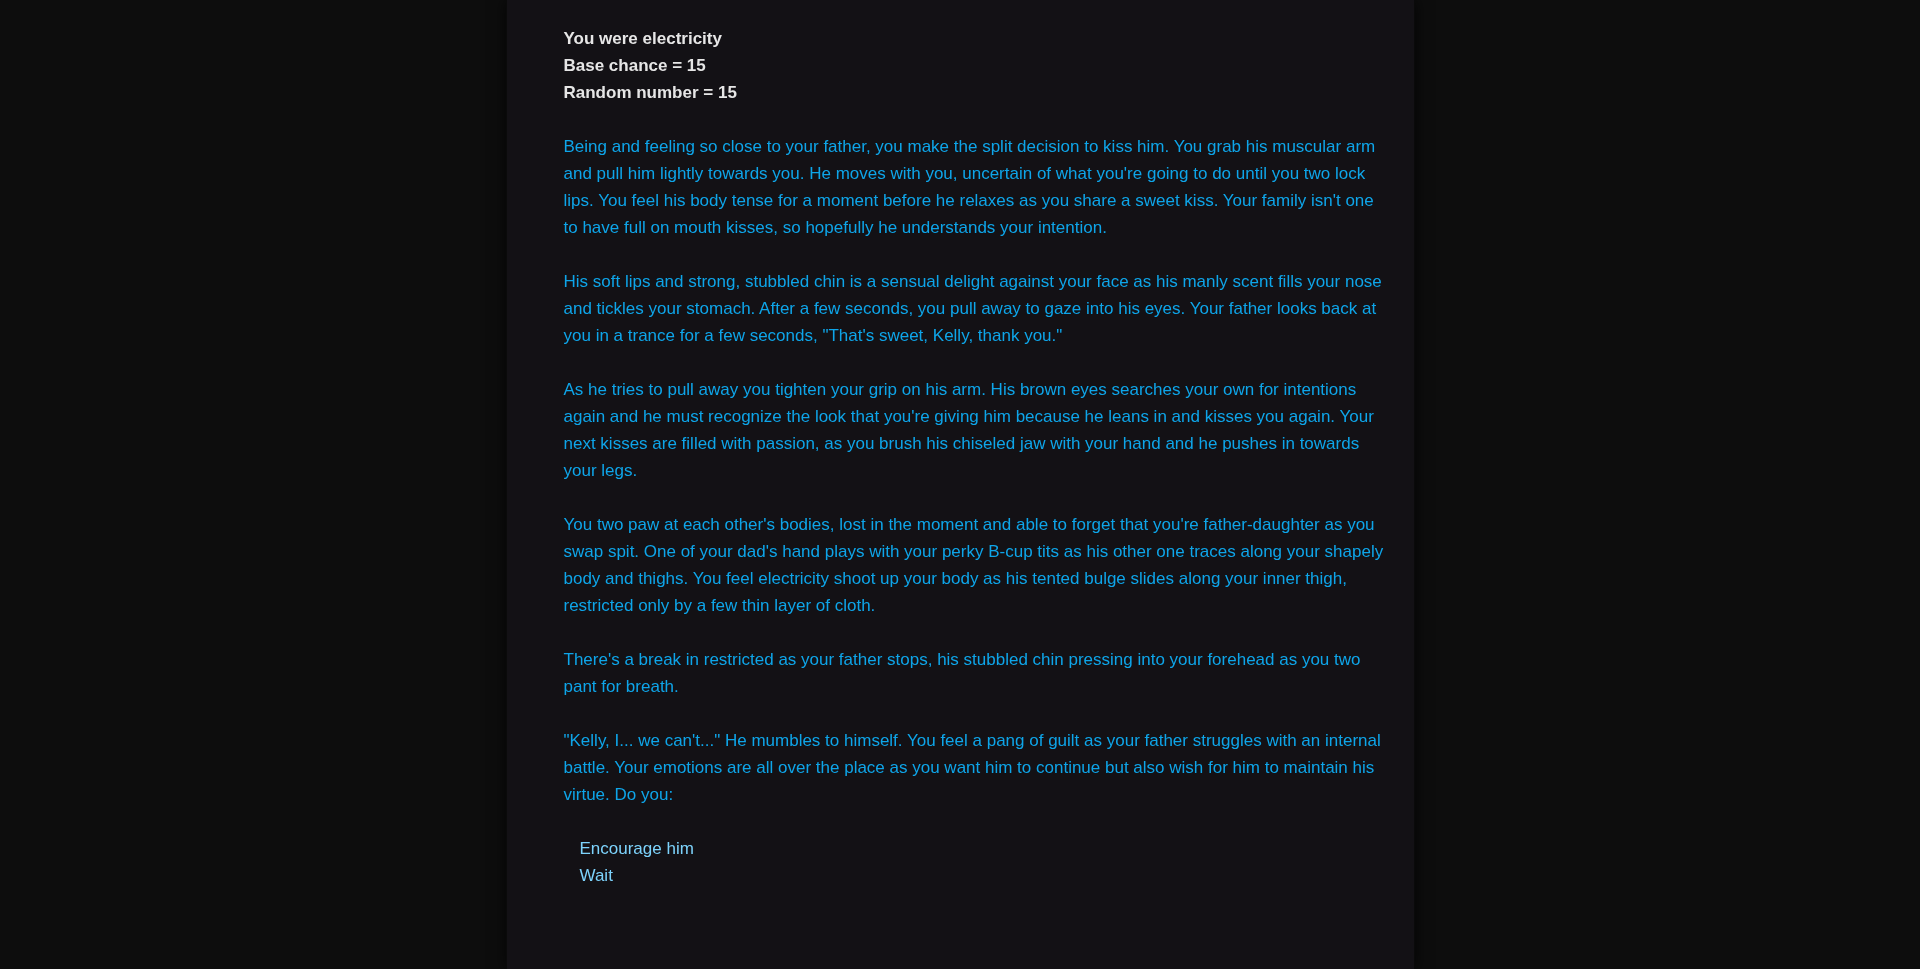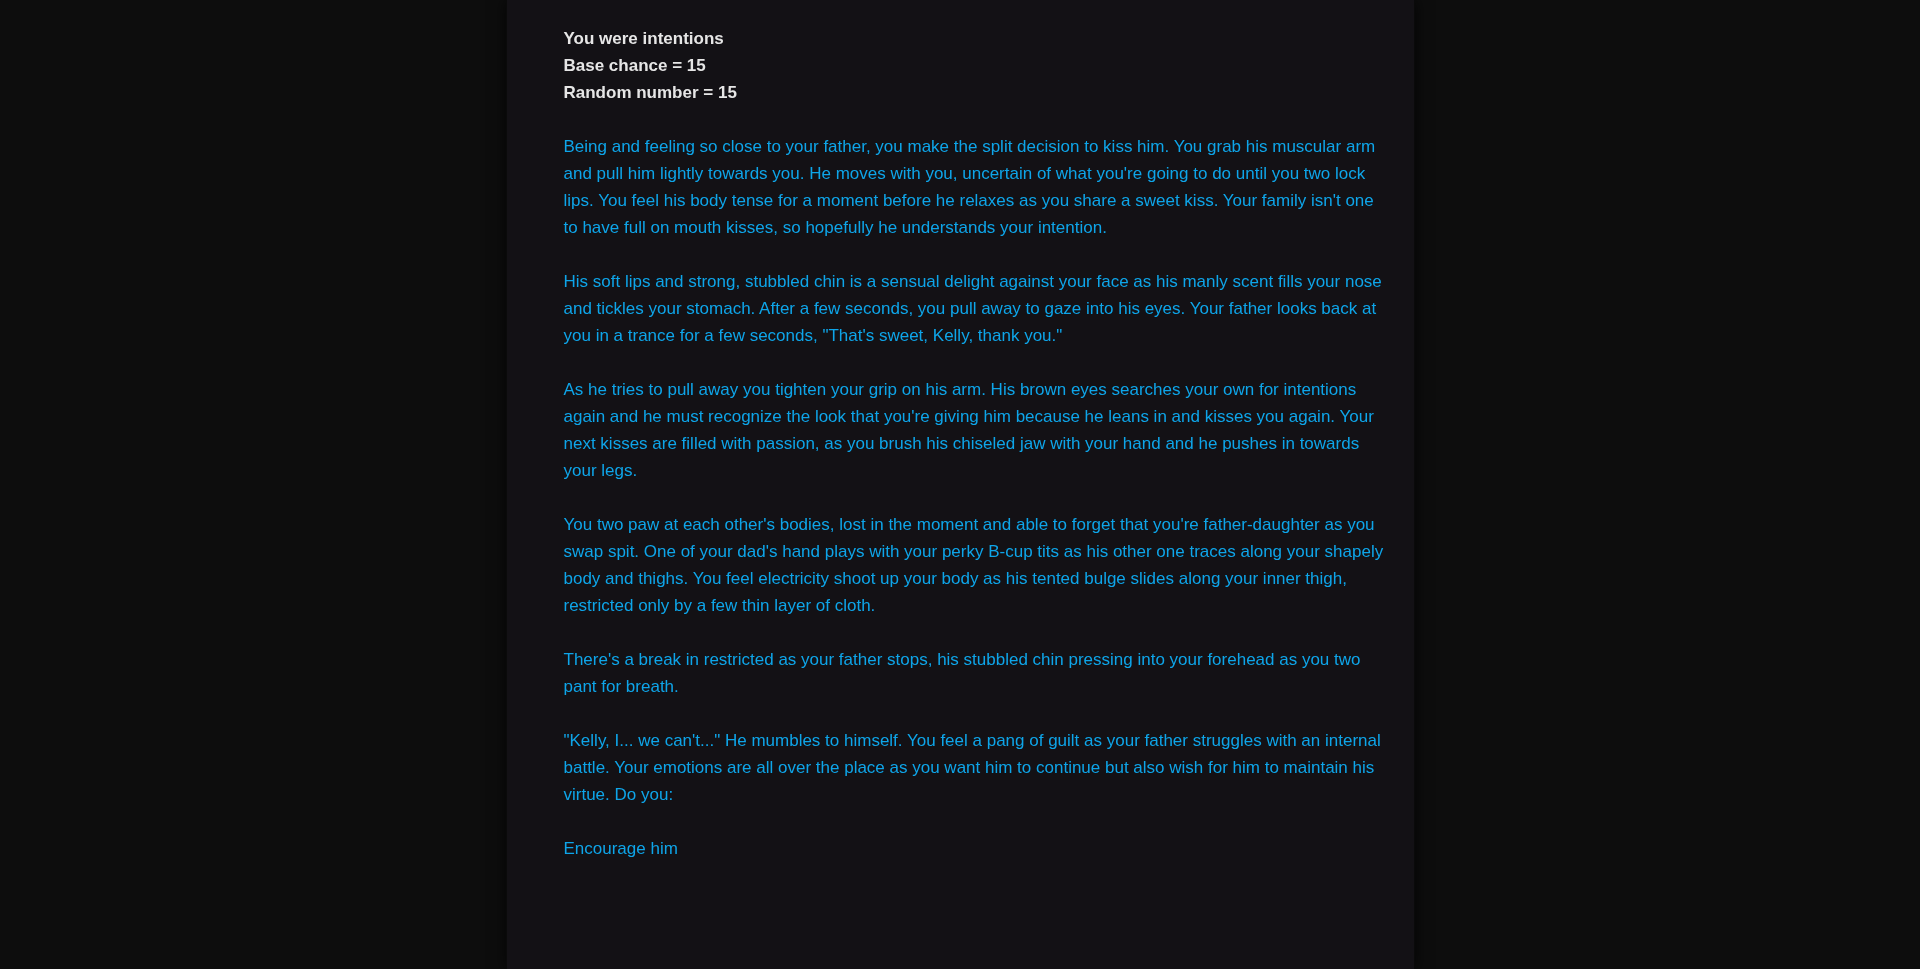--- a/index.html
+++ b/index.html
@@ -42,46 +42,50 @@
     margin: 27px 0;
     color: #0ea5e9;
   }
   .choice-list {
     margin-top: 27px;
   }
   .choice-line {
     line-height: 27px;
   }
   .choice-link {
-    color: #0ea5e9;
+    color: #7dd3fc;
     text-decoration: none;
     cursor: pointer;
+    margin-left: 16px;
   }
 </style>
 </head>
 <body>
 
 <div class="stage">
   <div class="story-column">
     <div class="passage">
 
       <div class="result-block">
-        <div class="result-line">You were intentions</div>
+        <div class="result-line">You were electricity</div>
         <div class="result-line">Base chance = 15</div>
         <div class="result-line">Random number = 15</div>
       </div>
 
       <p class="story-paragraph">Being and feeling so close to your father, you make the split decision to kiss him. You grab his muscular arm and pull him lightly towards you. He moves with you, uncertain of what you're going to do until you two lock lips. You feel his body tense for a moment before he relaxes as you share a sweet kiss. Your family isn't one to have full on mouth kisses, so hopefully he understands your intention.</p>
       <p class="story-paragraph">His soft lips and strong, stubbled chin is a sensual delight against your face as his manly scent fills your nose and tickles your stomach. After a few seconds, you pull away to gaze into his eyes. Your father looks back at you in a trance for a few seconds, "That's sweet, Kelly, thank you."</p>
       <p class="story-paragraph">As he tries to pull away you tighten your grip on his arm. His brown eyes searches your own for intentions again and he must recognize the look that you're giving him because he leans in and kisses you again. Your next kisses are filled with passion, as you brush his chiseled jaw with your hand and he pushes in towards your legs.</p>
       <p class="story-paragraph">You two paw at each other's bodies, lost in the moment and able to forget that you're father-daughter as you swap spit. One of your dad's hand plays with your perky B-cup tits as his other one traces along your shapely body and thighs. You feel electricity shoot up your body as his tented bulge slides along your inner thigh, restricted only by a few thin layer of cloth.</p>
       <p class="story-paragraph">There's a break in restricted as your father stops, his stubbled chin pressing into your forehead as you two pant for breath.</p>
       <p class="story-paragraph">"Kelly, I... we can't..." He mumbles to himself. You feel a pang of guilt as your father struggles with an internal battle. Your emotions are all over the place as you want him to continue but also wish for him to maintain his virtue. Do you:</p>
 
       <div class="choice-list">
         <div class="choice-line">
           <a class="choice-link">Encourage him</a>
         </div>
+        <div class="choice-line">
+          <a class="choice-link">Wait</a>
+        </div>
       </div>
 
     </div>
   </div>
 </div>
 
 </body></html>

